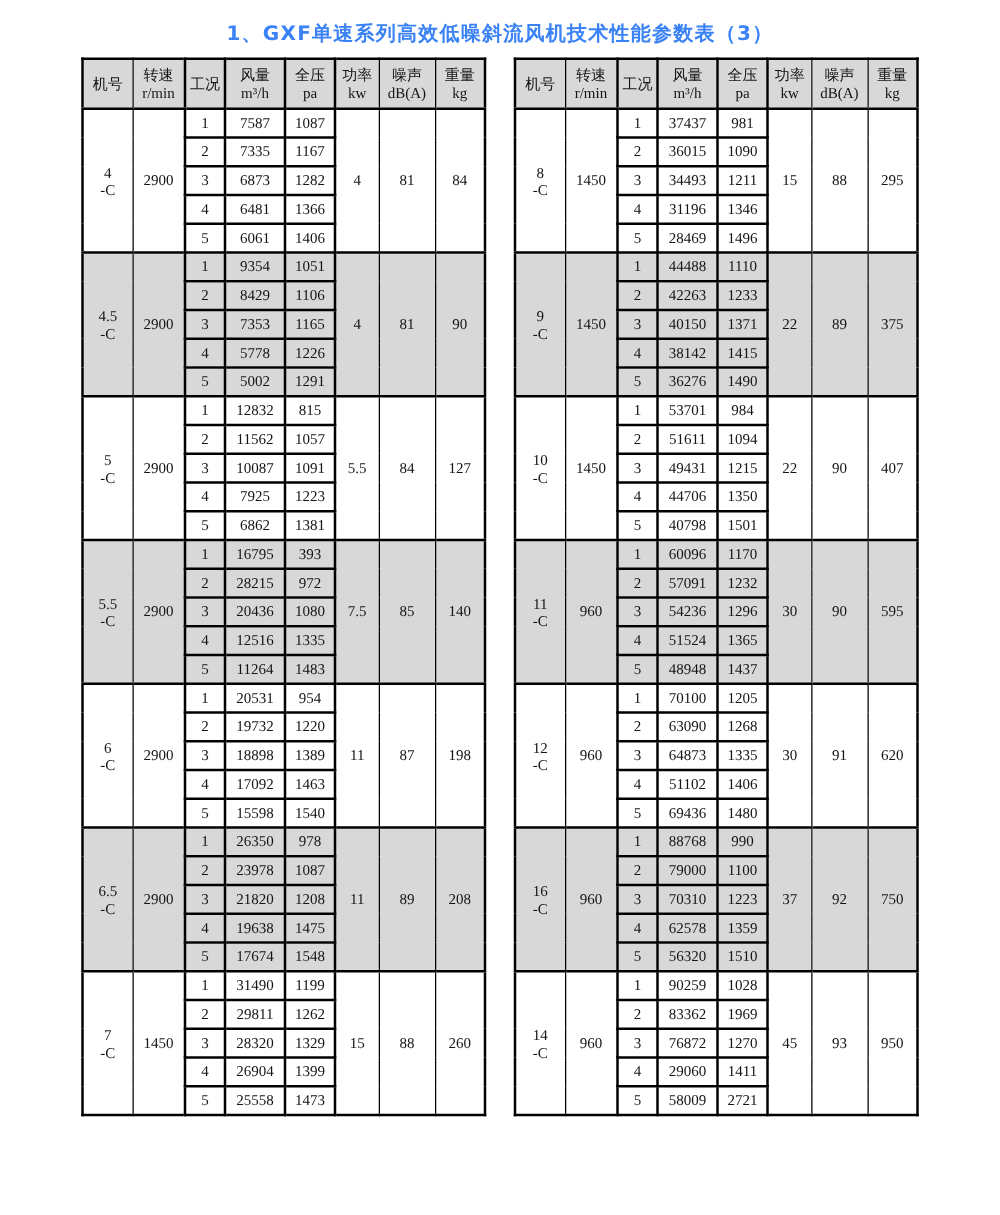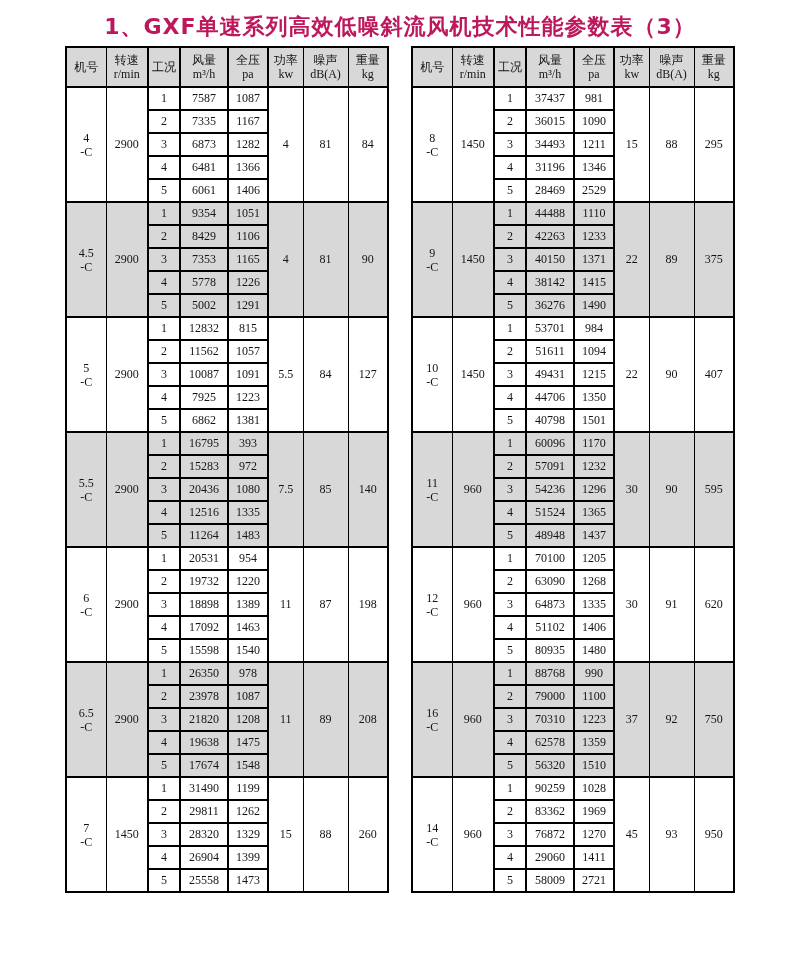--- a/index.html
+++ b/index.html
@@ -14,25 +14,25 @@
     width: 800px;
     height: 972px;
     background: #ffffff;
     overflow: hidden;
     font-family: "Liberation Serif", "DejaVu Serif", serif;
     color: var(--text);
   }
   .title {
     text-align: center;
     font-weight: bold;
-    font-size: 22px;
+    font-size: 16px;
     line-height: 24px;
     margin: 15px 0 7px 0;
     letter-spacing: 1px;
-    color: #be185d;
+    color: #3b82f6;
     font-family: "DejaVu Sans", "Liberation Sans", sans-serif;
   }
   .tables {
     display: flex;
     justify-content: center;
     gap: 22px;
   }
   table.spec {
     border-collapse: collapse;
     table-layout: fixed;
@@ -224,21 +224,21 @@
             <td class="" rowspan="5">2900</td>
             <td class="sub">1</td>
             <td class="sub">16795</td>
             <td class="sub">393</td>
             <td class="" rowspan="5">7.5</td>
             <td class="" rowspan="5">85</td>
             <td class="" rowspan="5">140</td>
           </tr>
           <tr class="shade">
             <td class="sub">2</td>
-            <td class="sub">15283</td>
+            <td class="sub">28215</td>
             <td class="sub">972</td>
           </tr>
           <tr class="shade">
             <td class="sub">3</td>
             <td class="sub">20436</td>
             <td class="sub">1080</td>
           </tr>
           <tr class="shade">
             <td class="sub">4</td>
             <td class="sub">12516</td>
@@ -420,21 +420,21 @@
             <td class="sub">1211</td>
           </tr>
           <tr>
             <td class="sub">4</td>
             <td class="sub">31196</td>
             <td class="sub">1346</td>
           </tr>
           <tr>
             <td class="sub">5</td>
             <td class="sub">28469</td>
-            <td class="sub">2529</td>
+            <td class="sub">1496</td>
           </tr>
           <tr class="gstart shade">
             <td class="two-line model-cell" rowspan="5">
               <div>9</div>
               <div>-C</div>
             </td>
             <td class="" rowspan="5">1450</td>
             <td class="sub">1</td>
             <td class="sub">44488</td>
             <td class="sub">1110</td>
@@ -551,21 +551,21 @@
             <td class="sub">64873</td>
             <td class="sub">1335</td>
           </tr>
           <tr>
             <td class="sub">4</td>
             <td class="sub">51102</td>
             <td class="sub">1406</td>
           </tr>
           <tr>
             <td class="sub">5</td>
-            <td class="sub">80935</td>
+            <td class="sub">69436</td>
             <td class="sub">1480</td>
           </tr>
           <tr class="gstart shade">
             <td class="two-line model-cell" rowspan="5">
               <div>16</div>
               <div>-C</div>
             </td>
             <td class="" rowspan="5">960</td>
             <td class="sub">1</td>
             <td class="sub">88768</td>

